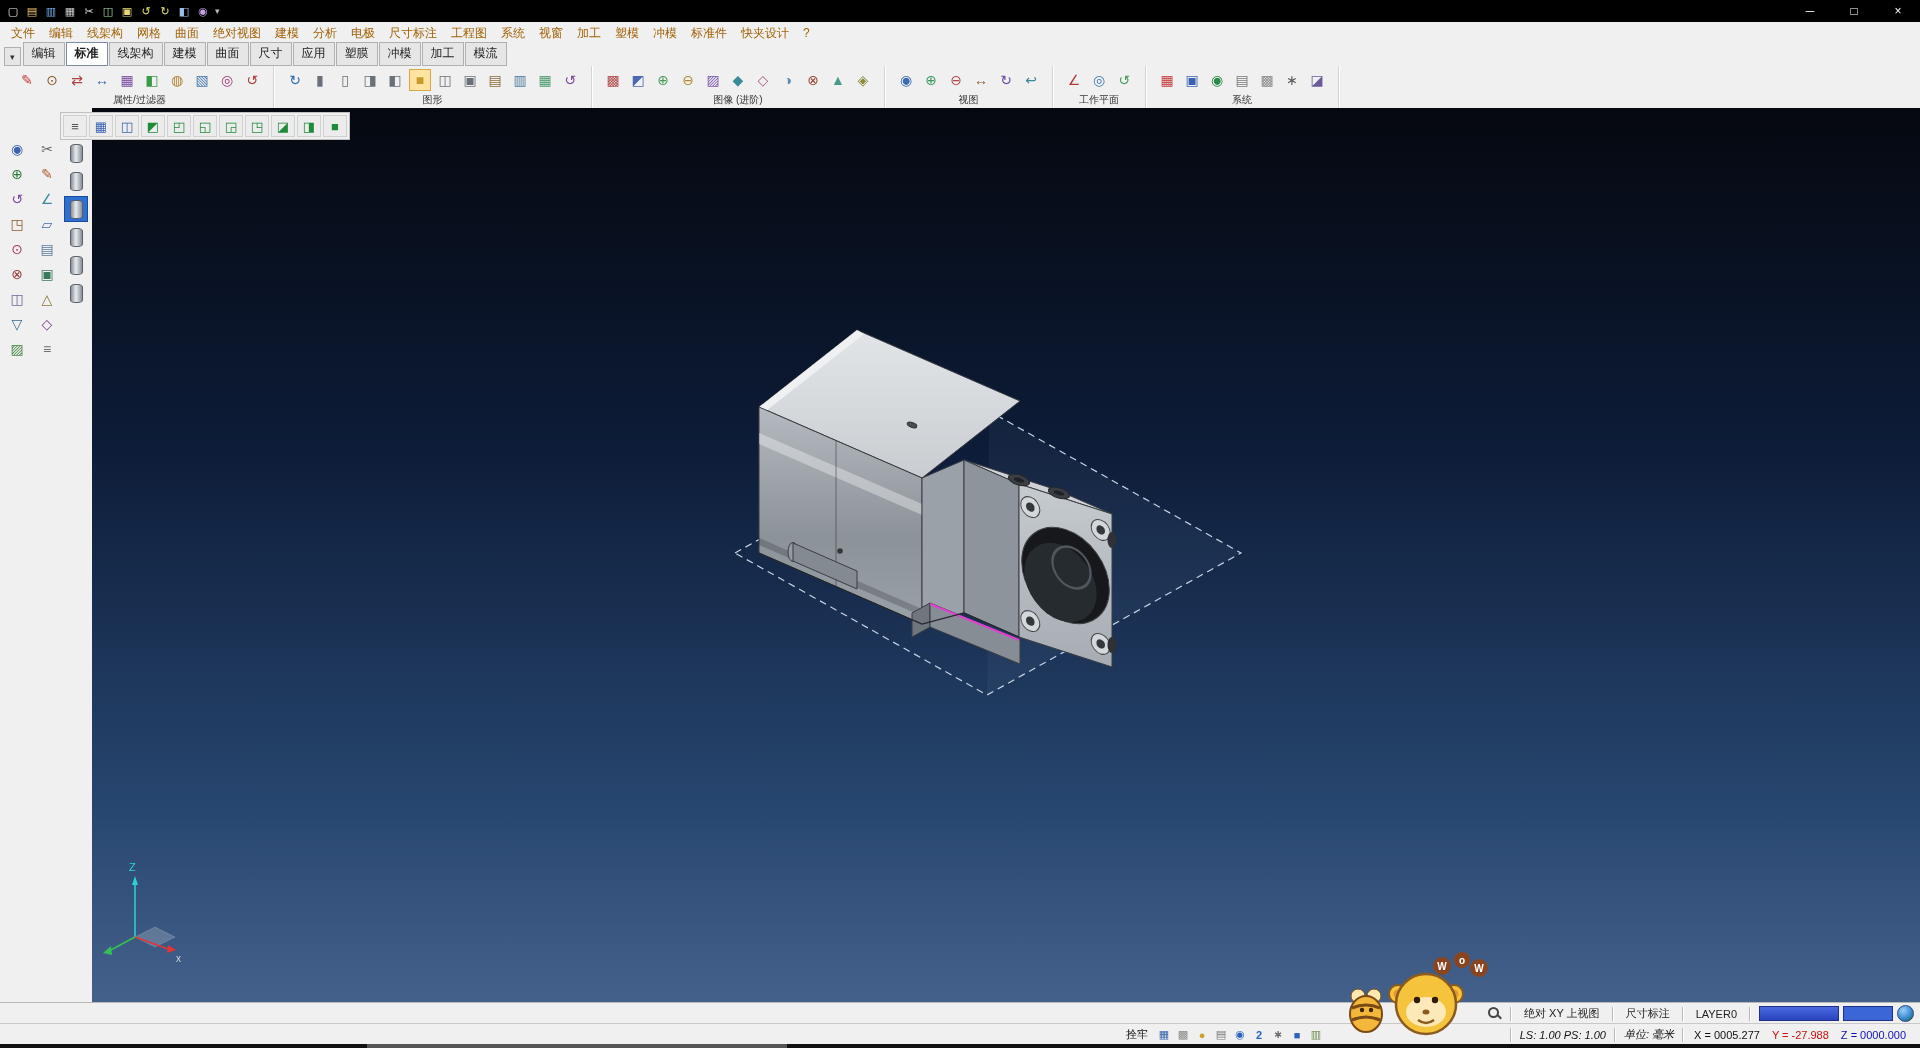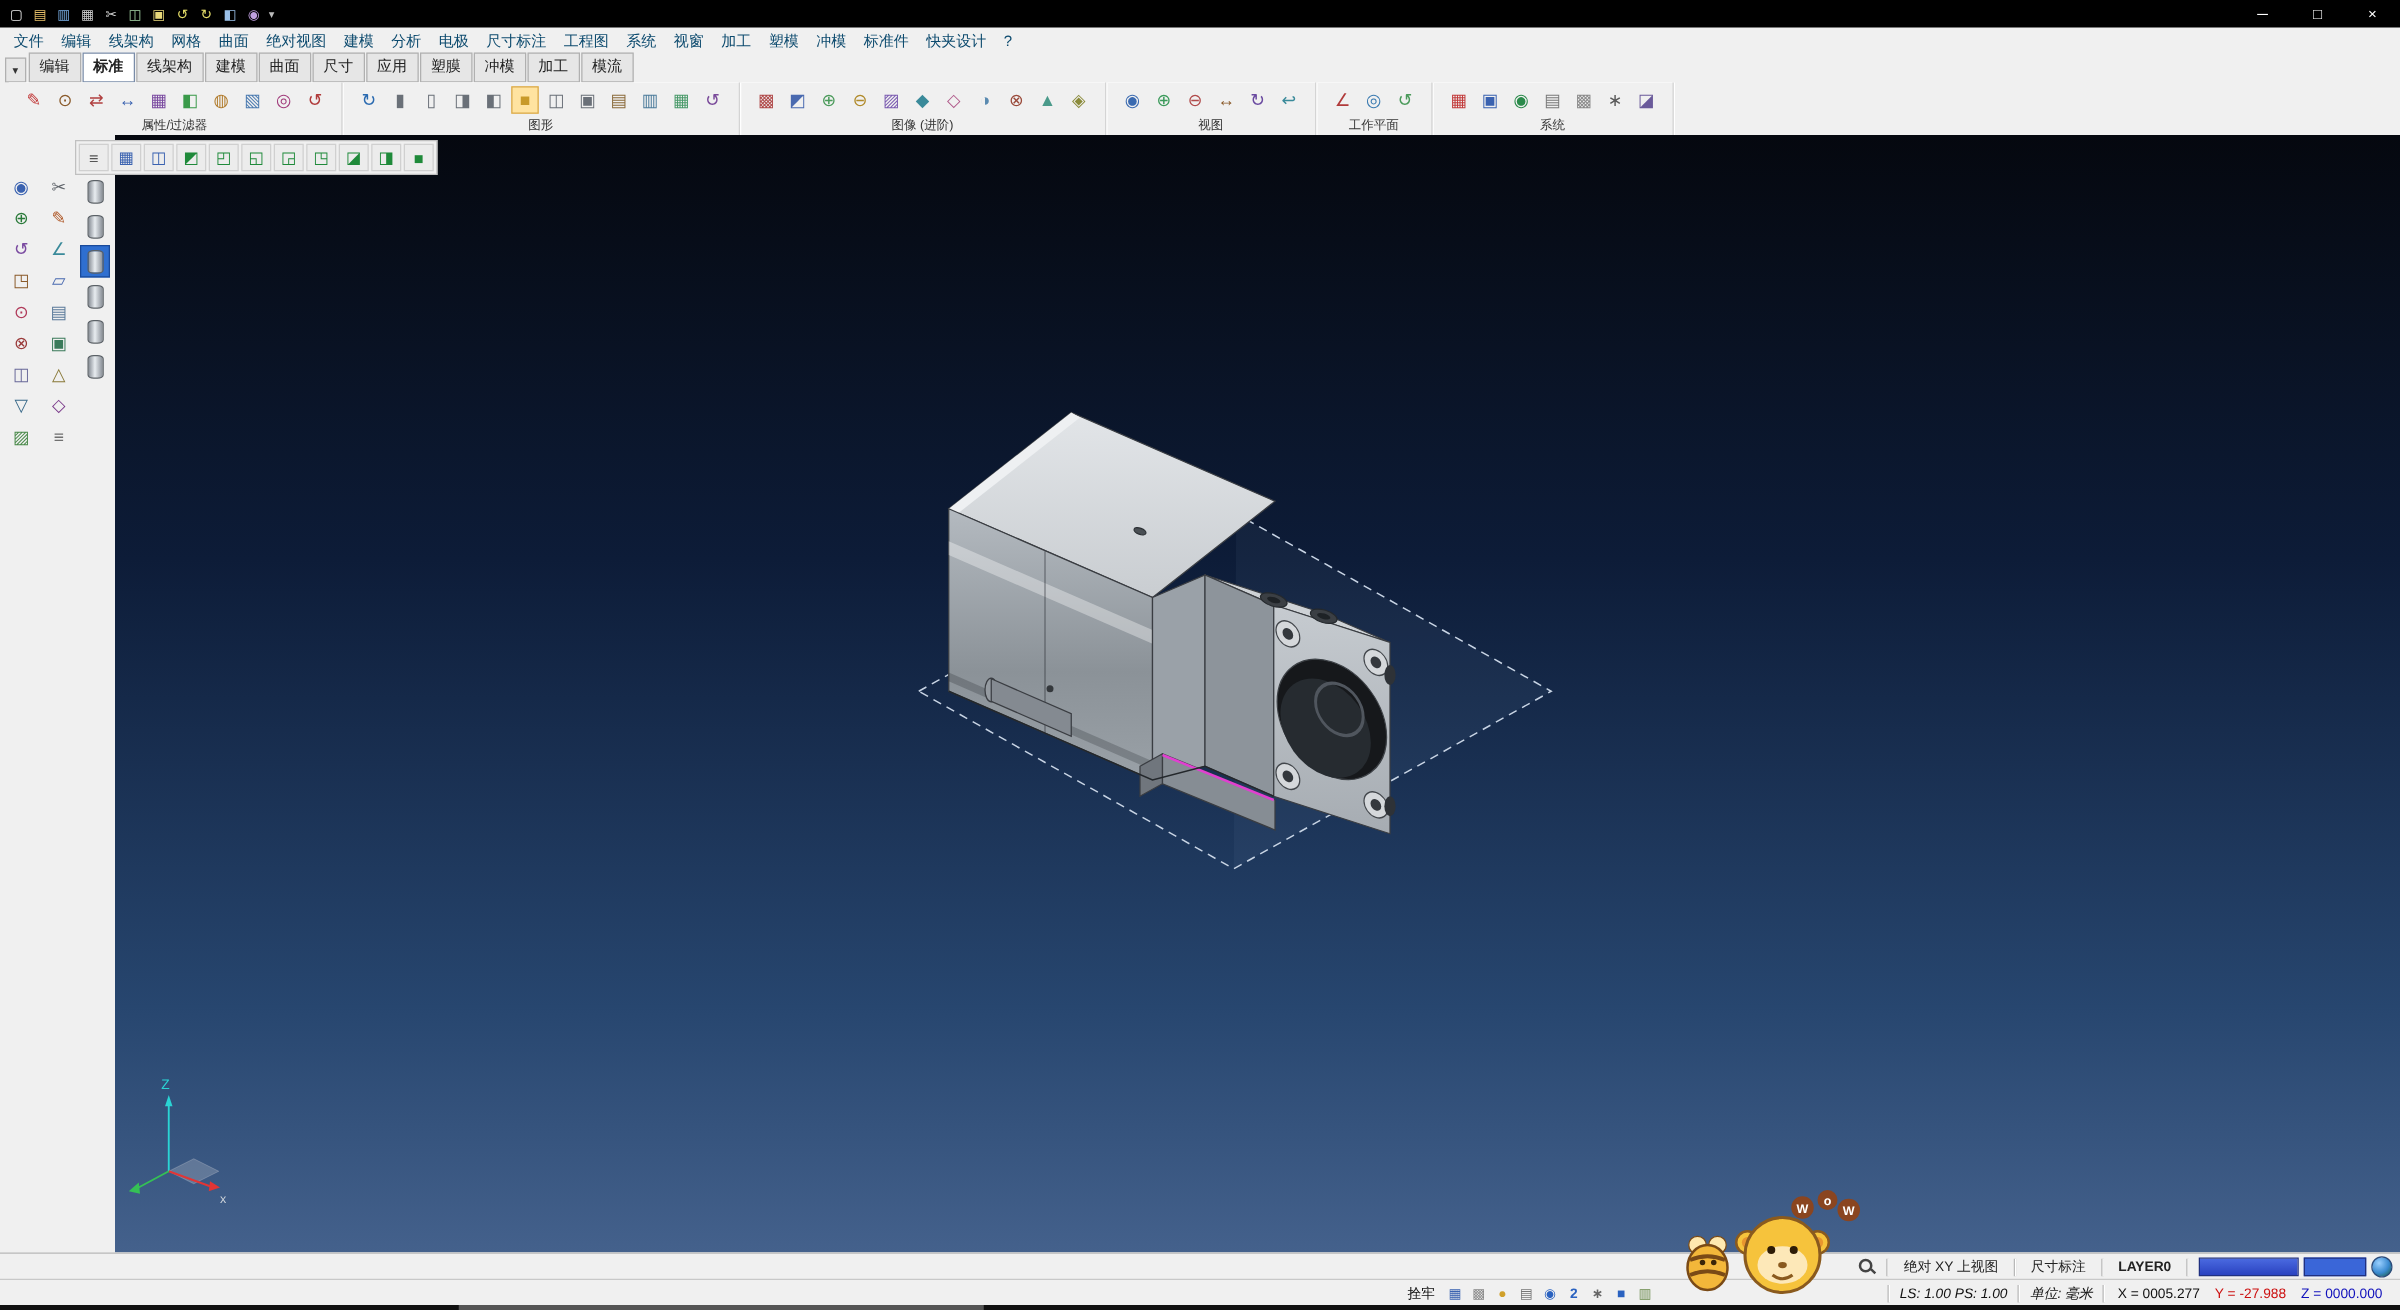--- a/index.html
+++ b/index.html
@@ -13,21 +13,21 @@
   .qa{display:flex;gap:1px;padding-left:4px;z-index:2;}
   .qa-btn{width:18px;height:17px;display:flex;align-items:center;justify-content:center;font-size:11px;cursor:default;}
   .qa-more{color:#bbb;font-size:9px;margin-left:3px;z-index:2;}
   .title-text{position:absolute;left:0;right:0;text-align:center;font-size:12px;color:#f2f2f2;pointer-events:none;}
   .win-controls{margin-left:auto;display:flex;z-index:2;}
   .wc{width:44px;height:22px;display:flex;align-items:center;justify-content:center;font-size:12px;color:#fff;}
 
   
   .menubar{position:absolute;top:22px;left:0;right:0;height:22px;background:#f0f0f0;
            display:flex;align-items:center;padding-left:4px;border-bottom:1px solid #e2e2e2;}
-  .menu-item{font-size:12px;padding:2px 7px;color:#0c4a6e;white-space:nowrap;}
+  .menu-item{font-size:12px;padding:2px 7px;color:#a16207;white-space:nowrap;}
 
   
   .tabbar{position:absolute;top:44px;left:0;right:0;height:22px;background:#f0f0f0;
           display:flex;align-items:flex-end;padding-left:4px;gap:1px;}
   .tab-dd{font-size:9px;padding:4px 5px 3px;border:1px solid #b0b0b0;background:#e6e6e6;color:#333;margin-right:1px;}
   .tab{font-size:12px;padding:2px 8px 3px;border:1px solid #b0b0b0;background:#e6e6e6;color:#222;white-space:nowrap;}
   .tab.active{background:#fff;border-color:#7a8ca8;font-weight:bold;}
 
   
   .toolbar{position:absolute;top:66px;left:0;right:0;height:42px;background:#f0f0f0;
@@ -55,21 +55,21 @@
        border:1px solid #d0d0d0;background:#ececec;}
   .viewport{position:absolute;left:92px;top:0;width:1828px;height:894px;
             background:linear-gradient(180deg,#05080f 0%,#0d1c38 38%,#27466f 78%,#44618c 100%);}
   svg.scene{position:absolute;left:0;top:0;}
 
   
   .status-view{position:absolute;top:1002px;left:0;right:0;height:21px;background:#f0f0f0;
                border-top:1px solid #b8b8b8;display:flex;align-items:center;z-index:20;}
   .sv-right{margin-left:auto;display:flex;align-items:center;gap:4px;padding-right:6px;}
   .sv-cell{font-size:11px;color:#222;padding:0 4px;white-space:nowrap;}
-  .layer-cell{font-weight:bold;text-align:center;}
+  .layer-cell{font-weight:normal;text-align:center;}
   .sdiv{width:1px;height:14px;background:#b8b8b8;border-right:1px solid #fff;margin:0 4px;}
   .swatch{height:13px;border:1px solid #203080;}
   .s1{width:78px;background:linear-gradient(180deg,#4a6ae0,#2a42c0);}
   .s2{width:48px;background:#3a66d8;}
   .globe{width:15px;height:15px;border-radius:50%;
          background:radial-gradient(circle at 35% 30%,#9ad0ff,#3a8ad0 55%,#1a5a30);border:1px solid #2a4a7a;}
   .mag{position:relative;width:15px;height:15px;}
   .mag::before{content:"";position:absolute;left:1px;top:1px;width:7px;height:7px;border:2px solid #444;border-radius:50%;}
   .mag::after{content:"";position:absolute;left:10px;top:10px;width:5px;height:2px;background:#444;transform:rotate(45deg);}
 

